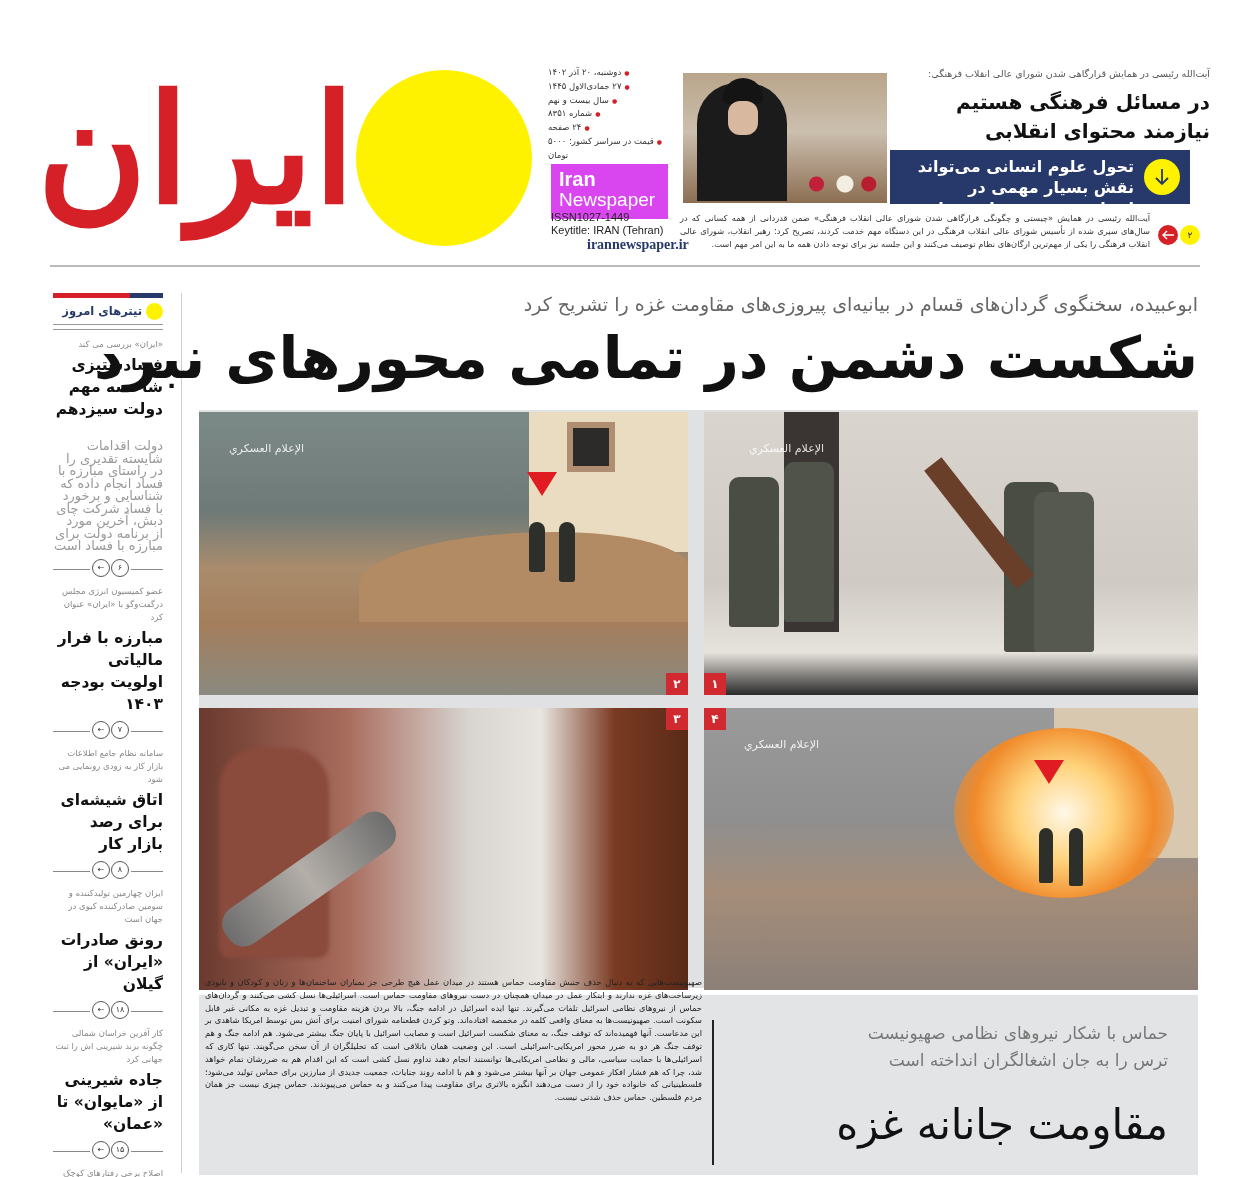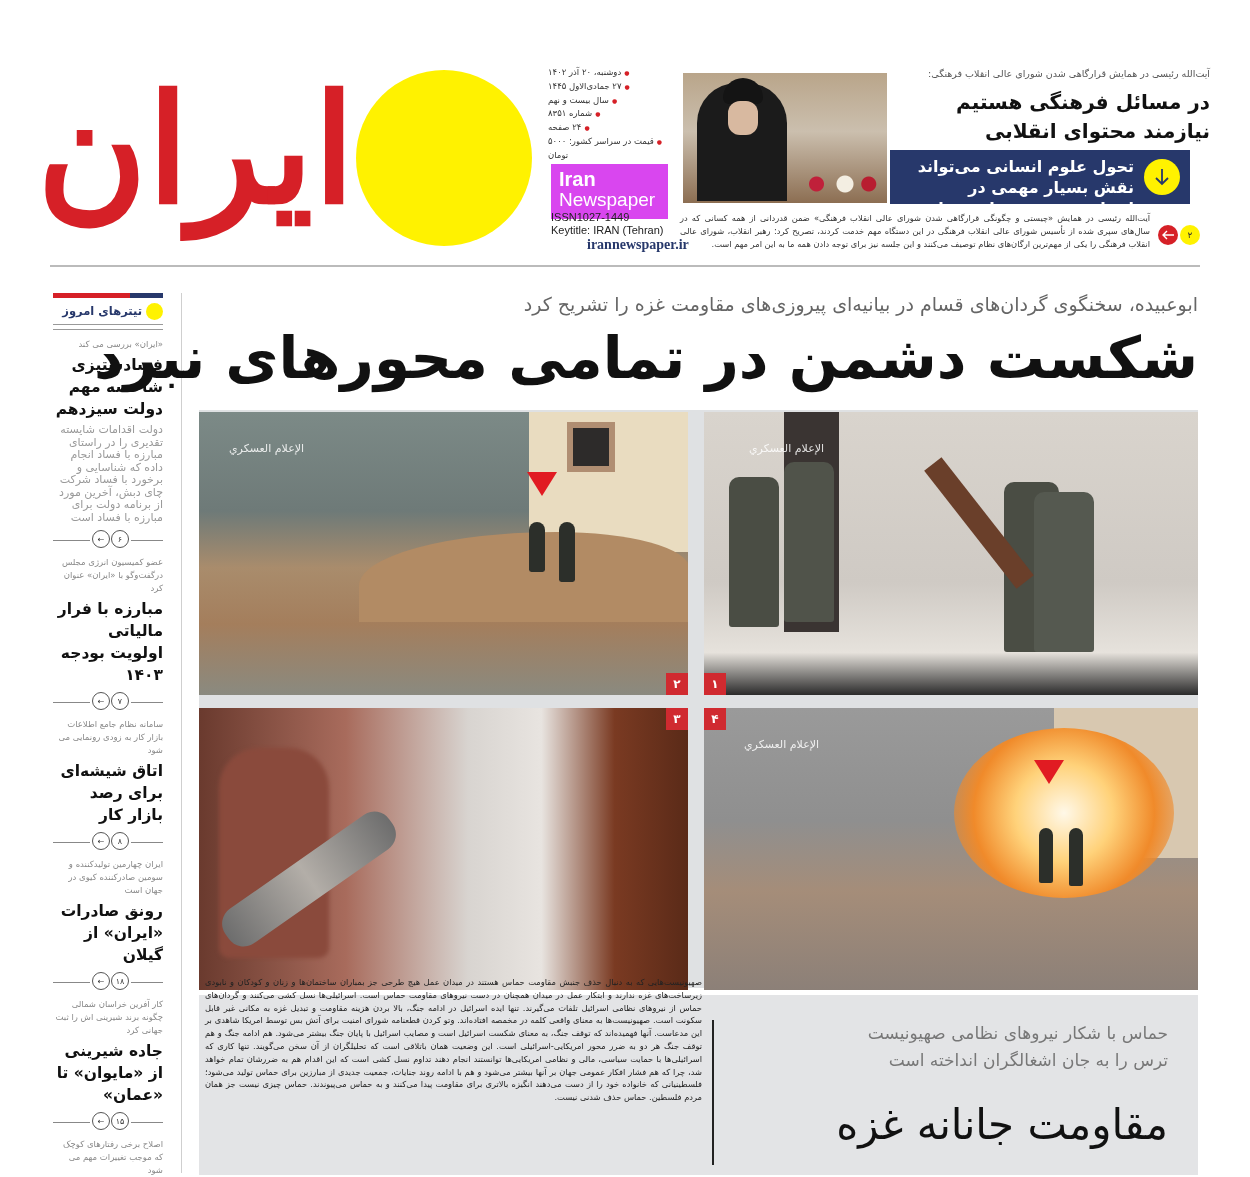--- a/index.html
+++ b/index.html
@@ -47,21 +47,21 @@
   .sidebar { left: 53px; top: 293px; width: 110px; }
   .sb-bar { height: 5px; display:flex; }
   .sb-bar .r { flex: 7; background:#d62027; } .sb-bar .b { flex: 3; background:#27386b; }
   .sb-title { display:flex; justify-content:flex-end; align-items:center; gap:4px; height: 26px; }
   .sb-title span { font-size: 11.5px; font-weight: bold; color:#27386b; }
   .sb-dot { width: 17px; height: 17px; border-radius:50%; background:#fff200; }
   .sb-lines { border-top: 1px solid #999; border-bottom: 1px solid #999; height: 6px; margin-bottom: 8px; }
   .sb-item { margin-bottom: 6px; }
   .sb-kicker { font-size: 8.5px; color:#888; line-height: 13px; direction: rtl; text-align: right; }
   .sb-head { font-size: 15.5px; font-weight:bold; line-height: 22px; direction: rtl; text-align:right; color:#111; margin-top:3px; }
-  .sb-desc { font-size: 11px; color:#999; line-height: 12.5px; direction: rtl; text-align:right; margin-top:4px; }
+  .sb-desc { font-size: 13px; color:#999; line-height: 12.5px; direction: rtl; text-align:right; margin-top:20px; }
   .sb-ref { position: relative; height: 20px; margin-top: 6px; }
   .sb-ref::before { content:""; position:absolute; left:0; right:0; top:10px; height:1px; background:#888; }
   .sb-ref .refwrap { position:absolute; left: 37px; top:0; display:flex; gap:1px; background:#fff; padding:0 2px; }
   .circ { width: 18px; height: 18px; border:1px solid #555; border-radius:50%; font-size:8px; display:flex; align-items:center; justify-content:center; background:#fff; color:#333; }
   .col-rule { left: 181px; top: 293px; width: 1px; height: 880px; background: #cfcfcf; }
 
   
   .main-kicker { right: 52px; top: 293px; font-size: 19px; color:#666; }
   .main-head { right: 52px; top: 323px; font-size: 58px; font-weight: bold; color:#111; line-height: 70px; letter-spacing: -1px; }
 

